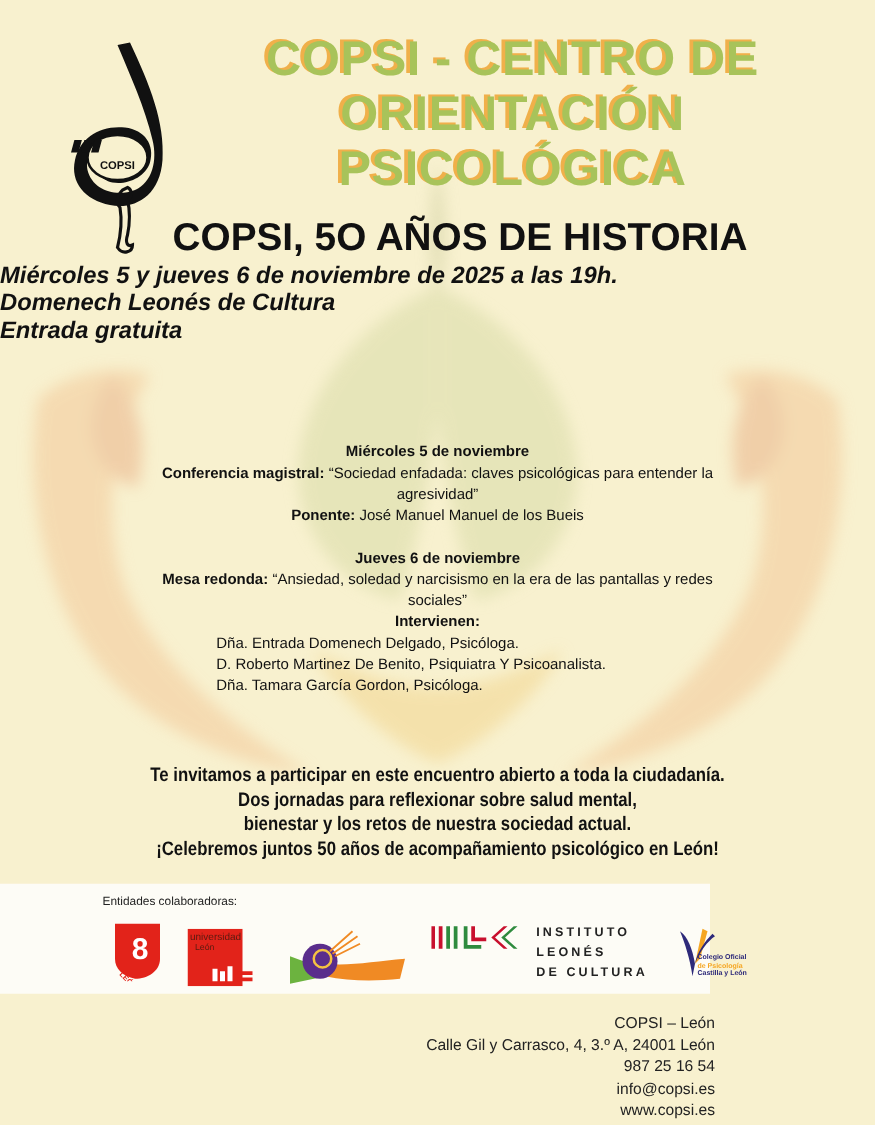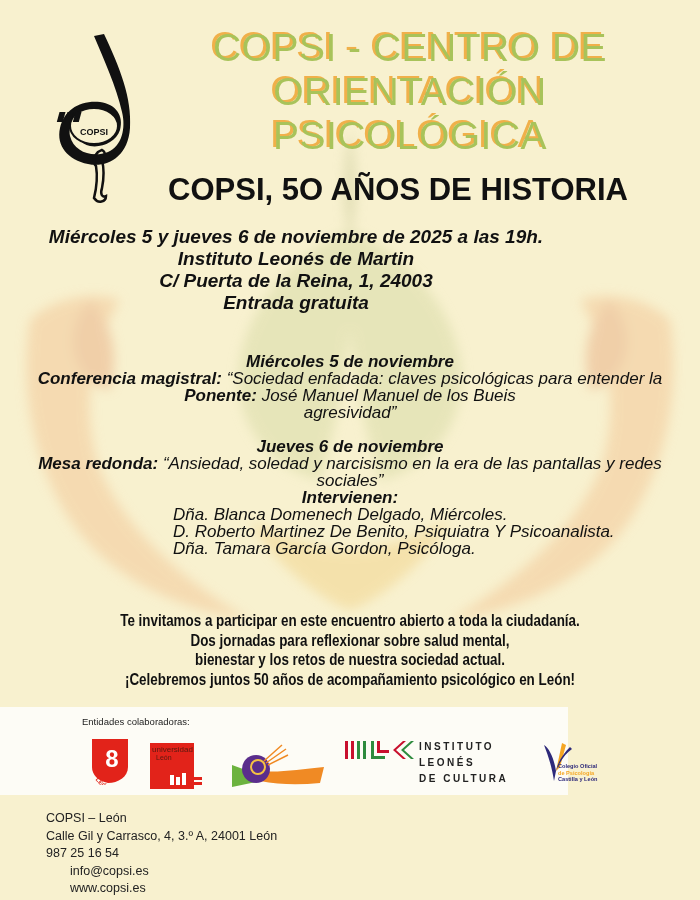--- a/index.html
+++ b/index.html
@@ -7,53 +7,53 @@
       width: 700px; height: 900px; overflow: hidden; position: relative;
       background: #f8f1cf;
       font-family: "Liberation Sans", sans-serif;
       color: #111;
     }
     .bg-blot { position: absolute; left: 0; top: 0; width: 700px; height: 705px; z-index: 0; pointer-events: none; }
     .layer { position: relative; z-index: 1; }
     .logo { position: absolute; left: 50px; top: 28px; width: 110px; height: 180px; }
     .title {
       position: absolute; left: 190px; top: 26px; width: 440px; text-align: center;
-      font-weight: normal; font-size: 39px; line-height: 44px; color: #a8c35a;
+      font-weight: bold; font-size: 39px; line-height: 44px; color: #a8c35a;
       text-shadow: -3px -2px 0 #f0b04a; letter-spacing: 0.5px;
     }
     .subtitle {
-      position: absolute; left: 138px; top: 172px; width: 520px; text-align: center;
+      position: absolute; left: 138px; top: 172px; width: 520px; 
       font-weight: bold; font-size: 31px; line-height: 36px; color: #111;
     }
     .event-info {
-      position: absolute; left: 0; top: 226px; width: 592px; text-align: center;
+      position: absolute; left: 0; top: 210px; width: 592px; 
       font-weight: bold; font-style: italic; font-size: 19px; line-height: 22px;
     }
     .program {
       position: absolute; left: 0; top: 353px; width: 700px; text-align: center;
-      font-size: 17px; line-height: 17px; font-style: italic;
+      font-size: 12px; line-height: 17px;
     }
     .program .day { font-weight: bold; }
     .program .lbl { font-weight: bold; text-align: center; }
     .program .gap { height: 17px; }
     .speakers { text-align: left; padding-left: 173px; }
     .invite {
       position: absolute; left: 0; top: 611px; width: 700px; text-align: center;
       font-weight: bold; font-size: 15.6px; line-height: 19.5px;
       font-family: "Liberation Sans Narrow", "Liberation Sans", sans-serif;
       transform: scaleX(0.86); transform-origin: center top;
     }
     .sponsors {
       position: absolute; left: 0; top: 707px; width: 568px; height: 88px; background: #fdfcf6;
     }
     .sponsors-label { position: absolute; left: 82px; top: 9px; font-size: 9.5px; color: #222; }
     .sp { position: absolute; }
     .footer {
-      position: absolute; left: 0; top: 810px; width: 572px; text-align: left;
-      font-size: 12.5px; line-height: 17.5px; color: #222; margin-left: 46px;
+      position: absolute; left: 0; top: 810px; width: 572px; text-align: right;
+      font-size: 12.5px; line-height: 17.5px; color: #222;
     }
     .footer a { color: #222; text-decoration: none; padding-left: 24px; }
   </style>
 </head>
 <body>
 
 <svg class="bg-blot" viewBox="0 0 700 705">
   <defs>
     <filter id="blur">
         <feGaussianBlur stdDeviation="6"></feGaussianBlur>
@@ -86,48 +86,47 @@
   <div class="title">
     <div>COPSI - CENTRO DE</div>
     <div>ORIENTACIÓN</div>
     <div>PSICOLÓGICA</div>
   </div>
 
   <div class="subtitle">COPSI, 5O AÑOS DE HISTORIA</div>
 
   <div class="event-info">
     <div>Miércoles 5 y jueves 6 de noviembre de 2025 a las 19h.</div>
-    <div>Instituto Leonés de Martin</div>
-    <div>C/ Puerta de la Reina, 1, 24003</div>
+    <div>Domenech Leonés de Cultura</div>
     <div>Entrada gratuita</div>
   </div>
 
   <div class="program">
     <div class="day">Miércoles 5 de noviembre</div>
     <div>
       <span class="lbl">Conferencia magistral:</span>
       <span>“Sociedad enfadada: claves psicológicas para entender la</span>
     </div>
+    <div>agresividad”</div>
     <div>
       <span class="lbl">Ponente:</span>
       <span>José Manuel Manuel de los Bueis</span>
     </div>
-    <div>agresividad”</div>
 
     <div class="gap"></div>
 
     <div class="day">Jueves 6 de noviembre</div>
     <div>
       <span class="lbl">Mesa redonda:</span>
       <span>“Ansiedad, soledad y narcisismo en la era de las pantallas y redes</span>
     </div>
     <div>sociales”</div>
     <div class="lbl">Intervienen:</div>
     <div class="speakers">
-      <div>Dña. Blanca Domenech Delgado, Miércoles.</div>
+      <div>Dña. Entrada Domenech Delgado, Psicóloga.</div>
       <div>D. Roberto Martinez De Benito, Psiquiatra Y Psicoanalista.</div>
       <div>Dña. Tamara García Gordon, Psicóloga.</div>
     </div>
   </div>
 
   <div class="invite">
     <div>Te invitamos a participar en este encuentro abierto a toda la ciudadanía.</div>
     <div>Dos jornadas para reflexionar sobre salud mental,</div>
     <div>bienestar y los retos de nuestra sociedad actual.</div>
     <div>¡Celebremos juntos 50 años de acompañamiento psicológico en León!</div>
@@ -154,21 +153,21 @@
     </svg>
 
     <svg class="sp" style="left:230px;top:36px" width="96" height="46" viewBox="0 0 96 46">
       <path d="M2 22 L40 36 L2 44 Z" fill="#6cb33f"></path>
       <path d="M30 28 C50 30 70 26 94 24 L90 40 C70 42 50 42 30 38 Z" fill="#f08a24"></path>
       <circle cx="26" cy="26" r="14" fill="#5a2d8c"></circle>
       <circle cx="28" cy="24" r="7" fill="none" stroke="#f5c242" stroke-width="2"></circle>
       <path d="M34 18 L52 2 M36 20 L56 6 M38 22 L58 12" stroke="#f08a24" stroke-width="1.5"></path>
     </svg>
 
-    <div class="sp" style="left:345px;top:32px;display:flex;align-items:flex-start;">
+    <div class="sp" style="left:345px;top:32px;display:flex;align-items:flex-start;gap:10px">
       <svg width="74" height="22" viewBox="0 0 74 22">
         <rect x="0" y="2" width="3" height="18" fill="#c8102e"></rect>
         <rect x="6" y="2" width="3" height="18" fill="#c8102e"></rect>
         <rect x="12" y="2" width="3" height="18" fill="#2e8b3e"></rect>
         <rect x="18" y="2" width="3" height="18" fill="#2e8b3e"></rect>
         <path d="M26 2 V20 H40 V17 H29 V2 Z" fill="#2e8b3e"></path>
         <path d="M32 2 V14 H44 V11 H35 V2 Z" fill="#c8102e"></path>
         <path d="M58 2 L48 11 L58 20 L61 20 L51 11 L61 2 Z" fill="#c8102e"></path>
         <path d="M66 2 L56 11 L66 20 L69 20 L59 11 L69 2 Z" fill="#2e8b3e"></path>
       </svg>

